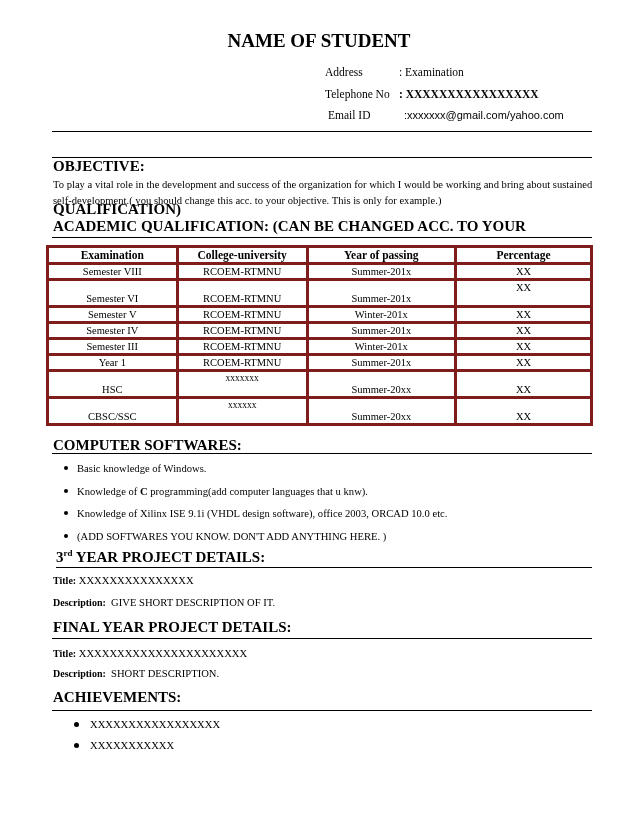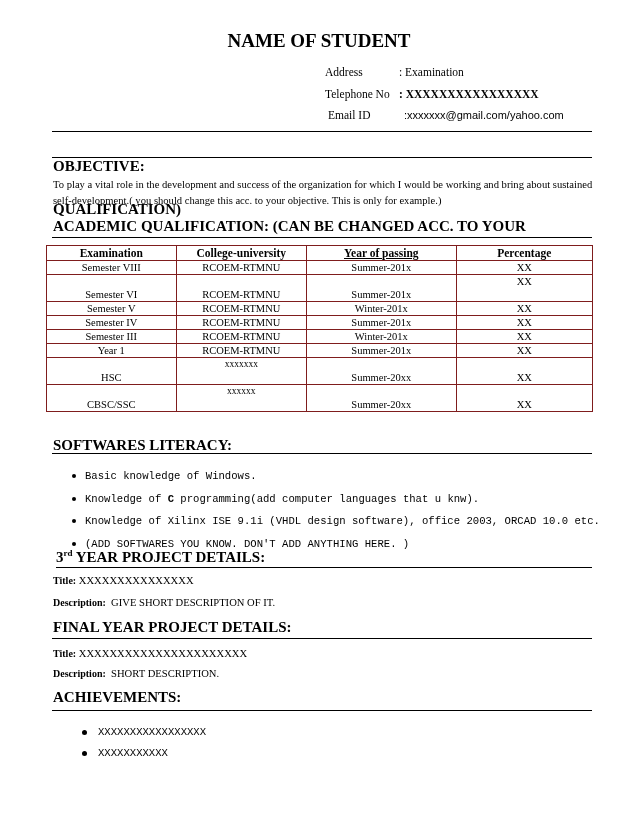--- a/index.html
+++ b/index.html
@@ -9,26 +9,26 @@
   .name { left: 0; width: 638px; top: 30px; text-align: center; font-weight: bold; font-size: 19px; padding-left: 0; }
   .name span { margin-left: 0; }
   .contact { left: 325px; font-size: 11.5px; }
   .contact .lbl { position: absolute; left: 0; white-space: nowrap; }
   .contact .val { position: absolute; left: 74px; white-space: nowrap; }
   .email .val { font-family: "Liberation Sans", sans-serif; font-size: 11px; left: 76px; }
   .rule { left: 52px; width: 540px; height: 0; border-top: 1.3px solid #000; }
   .h { left: 53px; font-weight: bold; font-size: 15px; white-space: nowrap; }
   .para { left: 53px; width: 545px; font-size: 10.6px; line-height: 16px; }
   table.qual { position: absolute; left: 46px; top: 245px; width: 547px; border-collapse: collapse; font-size: 10.5px; }
-  table.qual th, table.qual td { border: 1px solid #7f1d1d; text-align: center; padding: 0; line-height: 13px; height: 13px; }
+  table.qual th, table.qual td { border: 3px solid #7f1d1d; text-align: center; padding: 0; line-height: 13px; height: 13px; }
   table.qual th { font-weight: bold; font-size: 11.5px; height: 14px; }
   table.qual td.top { vertical-align: top; }
   table.qual td.bot { vertical-align: bottom; }
-  .c1 { width: 133px; } .c2 { width: 135px; } .c3 { width: 156px; text-decoration: underline; } .c4 { width: 141px; }
-  ul.blist { position: absolute; left: 77px; margin: 8px; padding: 0; list-style: none; font-size: 10.6px; font-family: Liberation Mono, monospace; }
+  .c1 { width: 133px; } .c2 { width: 135px; } .c3 { width: 156px; } .c4 { width: 141px; }
+  ul.blist { position: absolute; left: 77px; margin: 0; padding: 0; list-style: none; font-size: 10.6px; }
   ul.blist li { position: relative; height: 22.5px; line-height: 13px; white-space: nowrap; }
   ul.blist li .dot { position: absolute; left: -13px; top: 4px; width: 4px; height: 4px; border-radius: 50%; background: #000; }
   ul.ach li { height: 21px; }
   ul.ach li .dot { width: 5px; height: 5px; left: -16px; }
   .kv { left: 53px; font-size: 10.6px; white-space: nowrap; text-align: right; }
   .kv b { font-size: 10px; }
   sup { font-size: 9px; line-height: 0; }
 </style>
 </head>
 <body>
@@ -114,21 +114,21 @@
     </tr>
     <tr style="height:27px;">
       <td class="bot">CBSC/SSC</td>
       <td class="top" style="font-size:9.5px;">xxxxxx</td>
       <td class="bot">Summer-20xx</td>
       <td class="bot">XX</td>
     </tr>
   </tbody>
 </table>
 
-<div class="abs h" style="top:437px;">SOFTWARES LITERACY:</div>
+<div class="abs h" style="top:437px;">COMPUTER SOFTWARES:</div>
 <div class="abs rule" style="top:453px;"></div>
 <ul class="blist" style="top:462px;">
   <li><span class="dot"></span><span>Basic knowledge of Windows.</span></li>
   <li><span class="dot"></span><span>Knowledge of </span><b>C</b><span> programming(add  computer languages that u knw).</span></li>
   <li><span class="dot"></span><span>Knowledge of Xilinx ISE 9.1i (VHDL design software), office 2003, ORCAD 10.0  etc.</span></li>
   <li><span class="dot"></span><span>(ADD SOFTWARES YOU KNOW.  DON'T ADD ANYTHING  HERE. )</span></li>
 </ul>
 
 <div class="abs h" style="top:549px; left:56px;"><span>3</span><sup>rd</sup><span> YEAR PROJECT DETAILS:</span></div>
 <div class="abs rule" style="top:567px; left:56px; width:536px;"></div>

